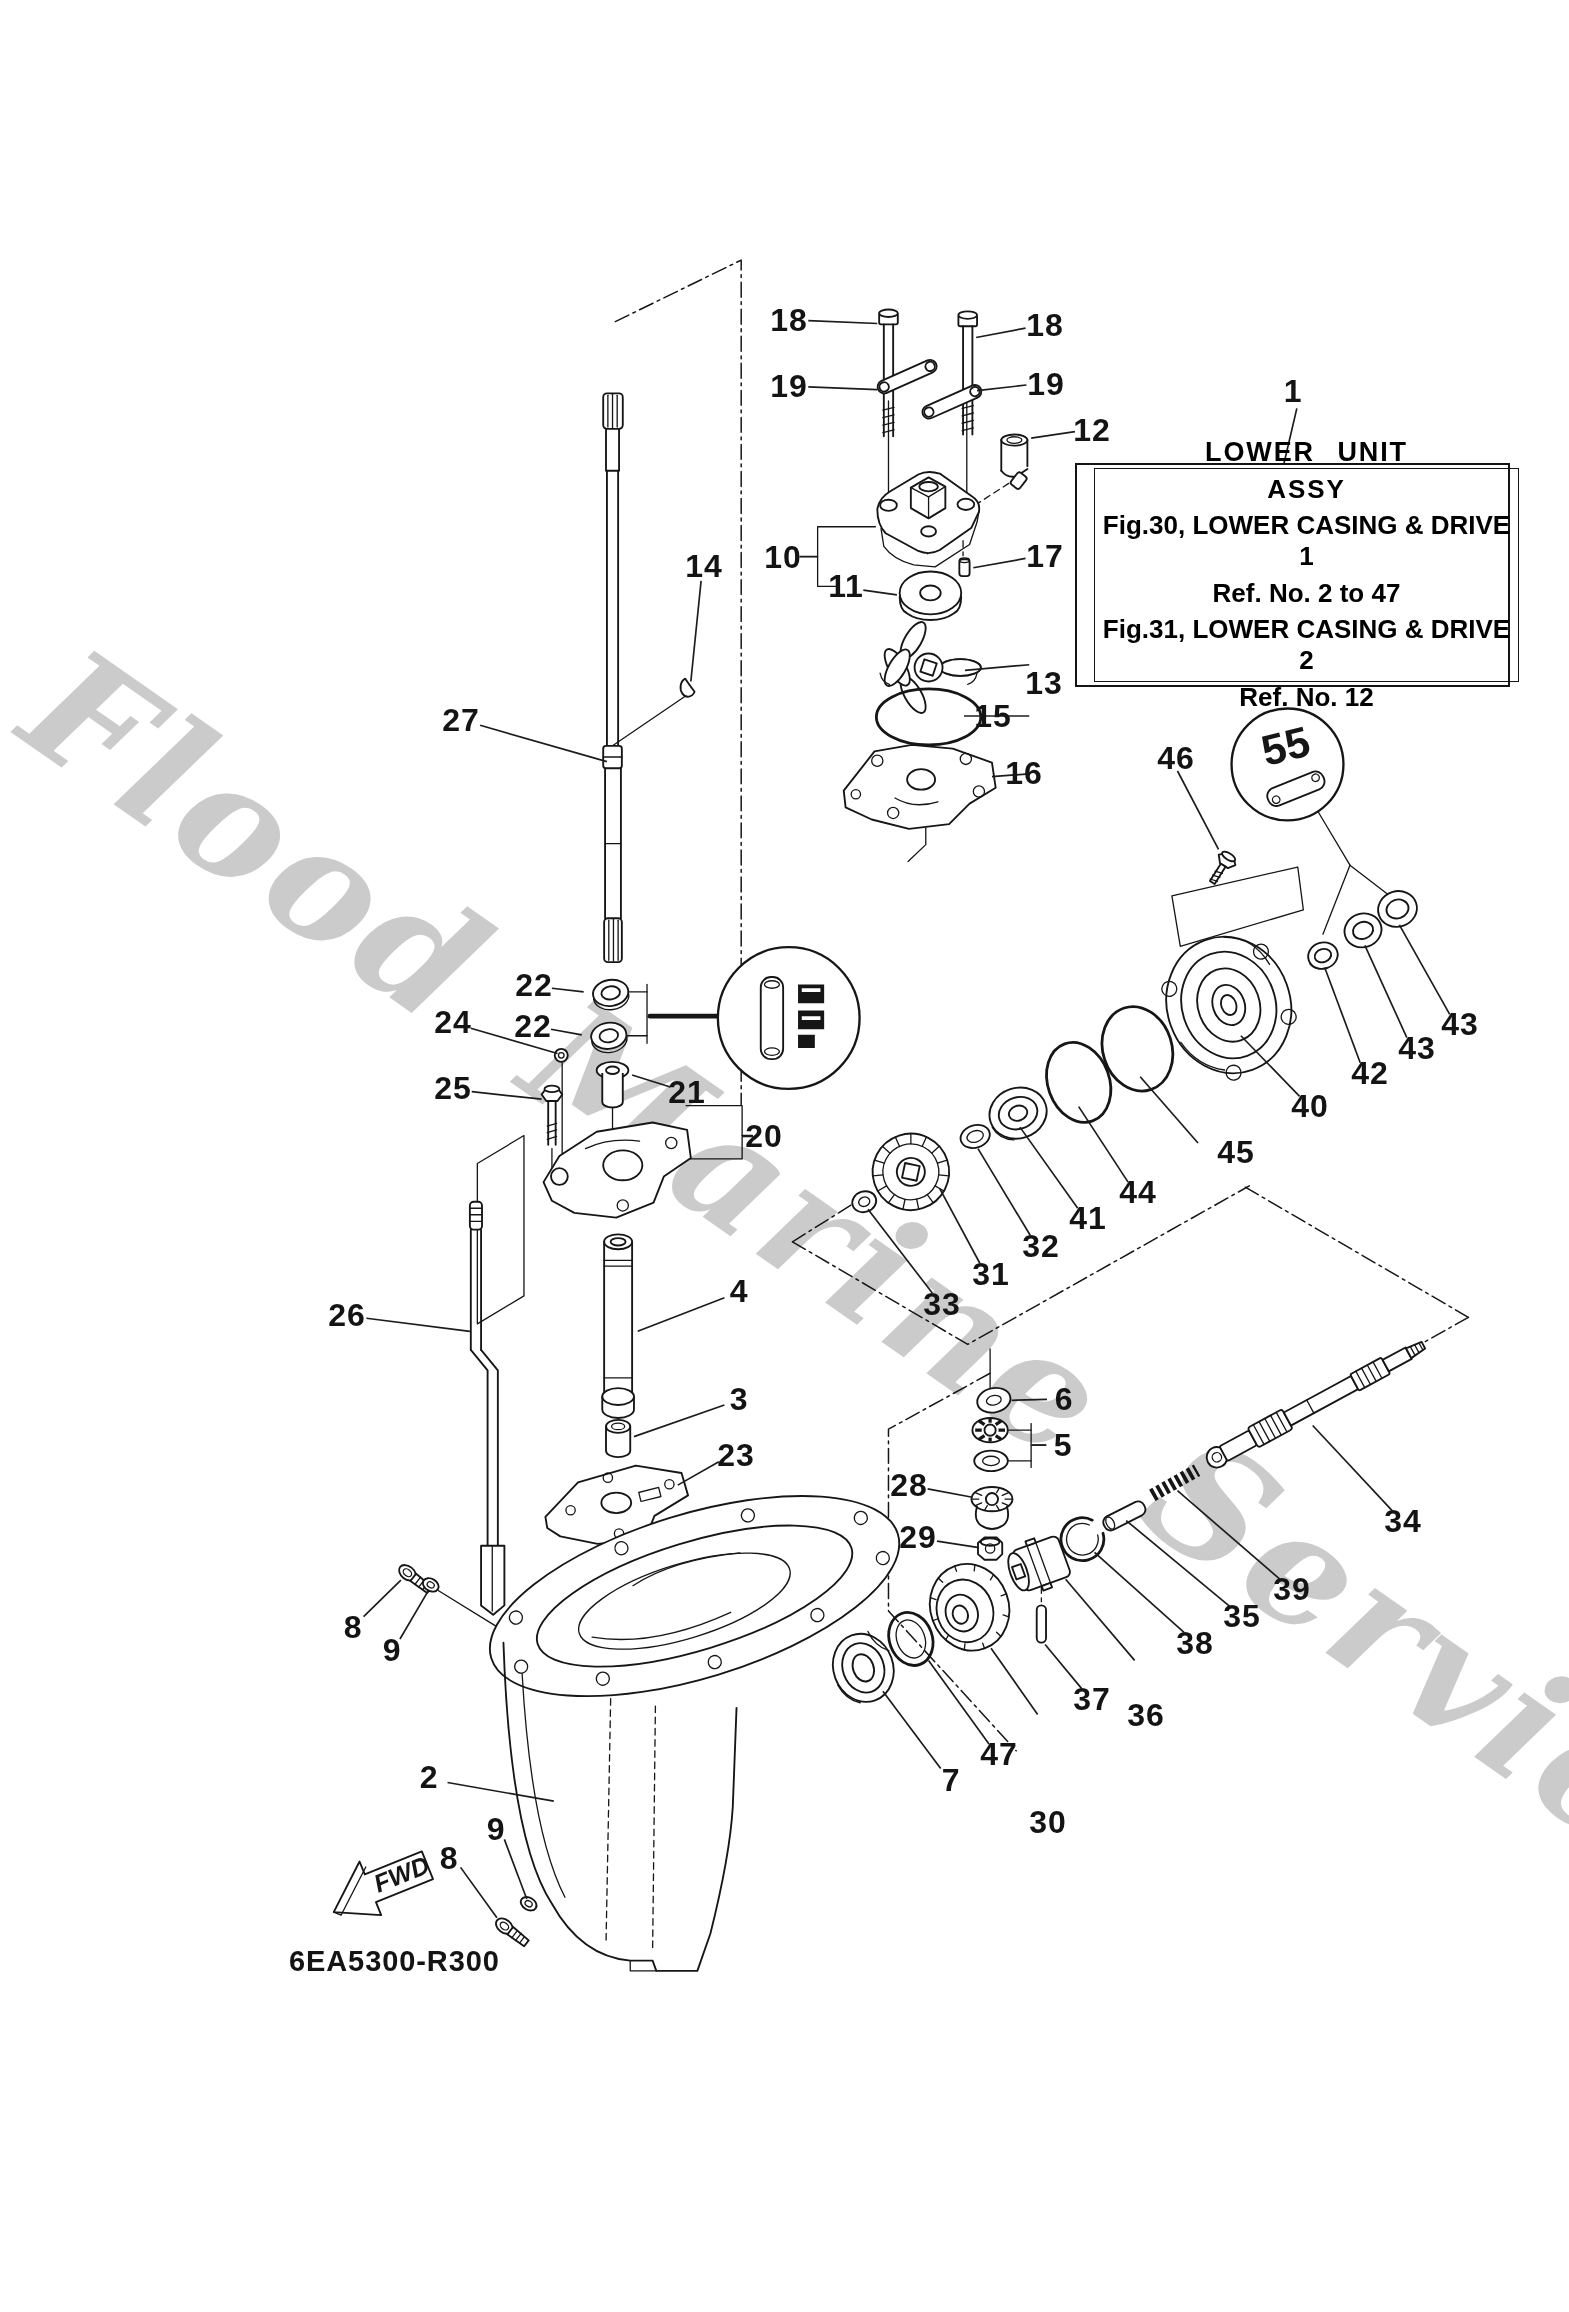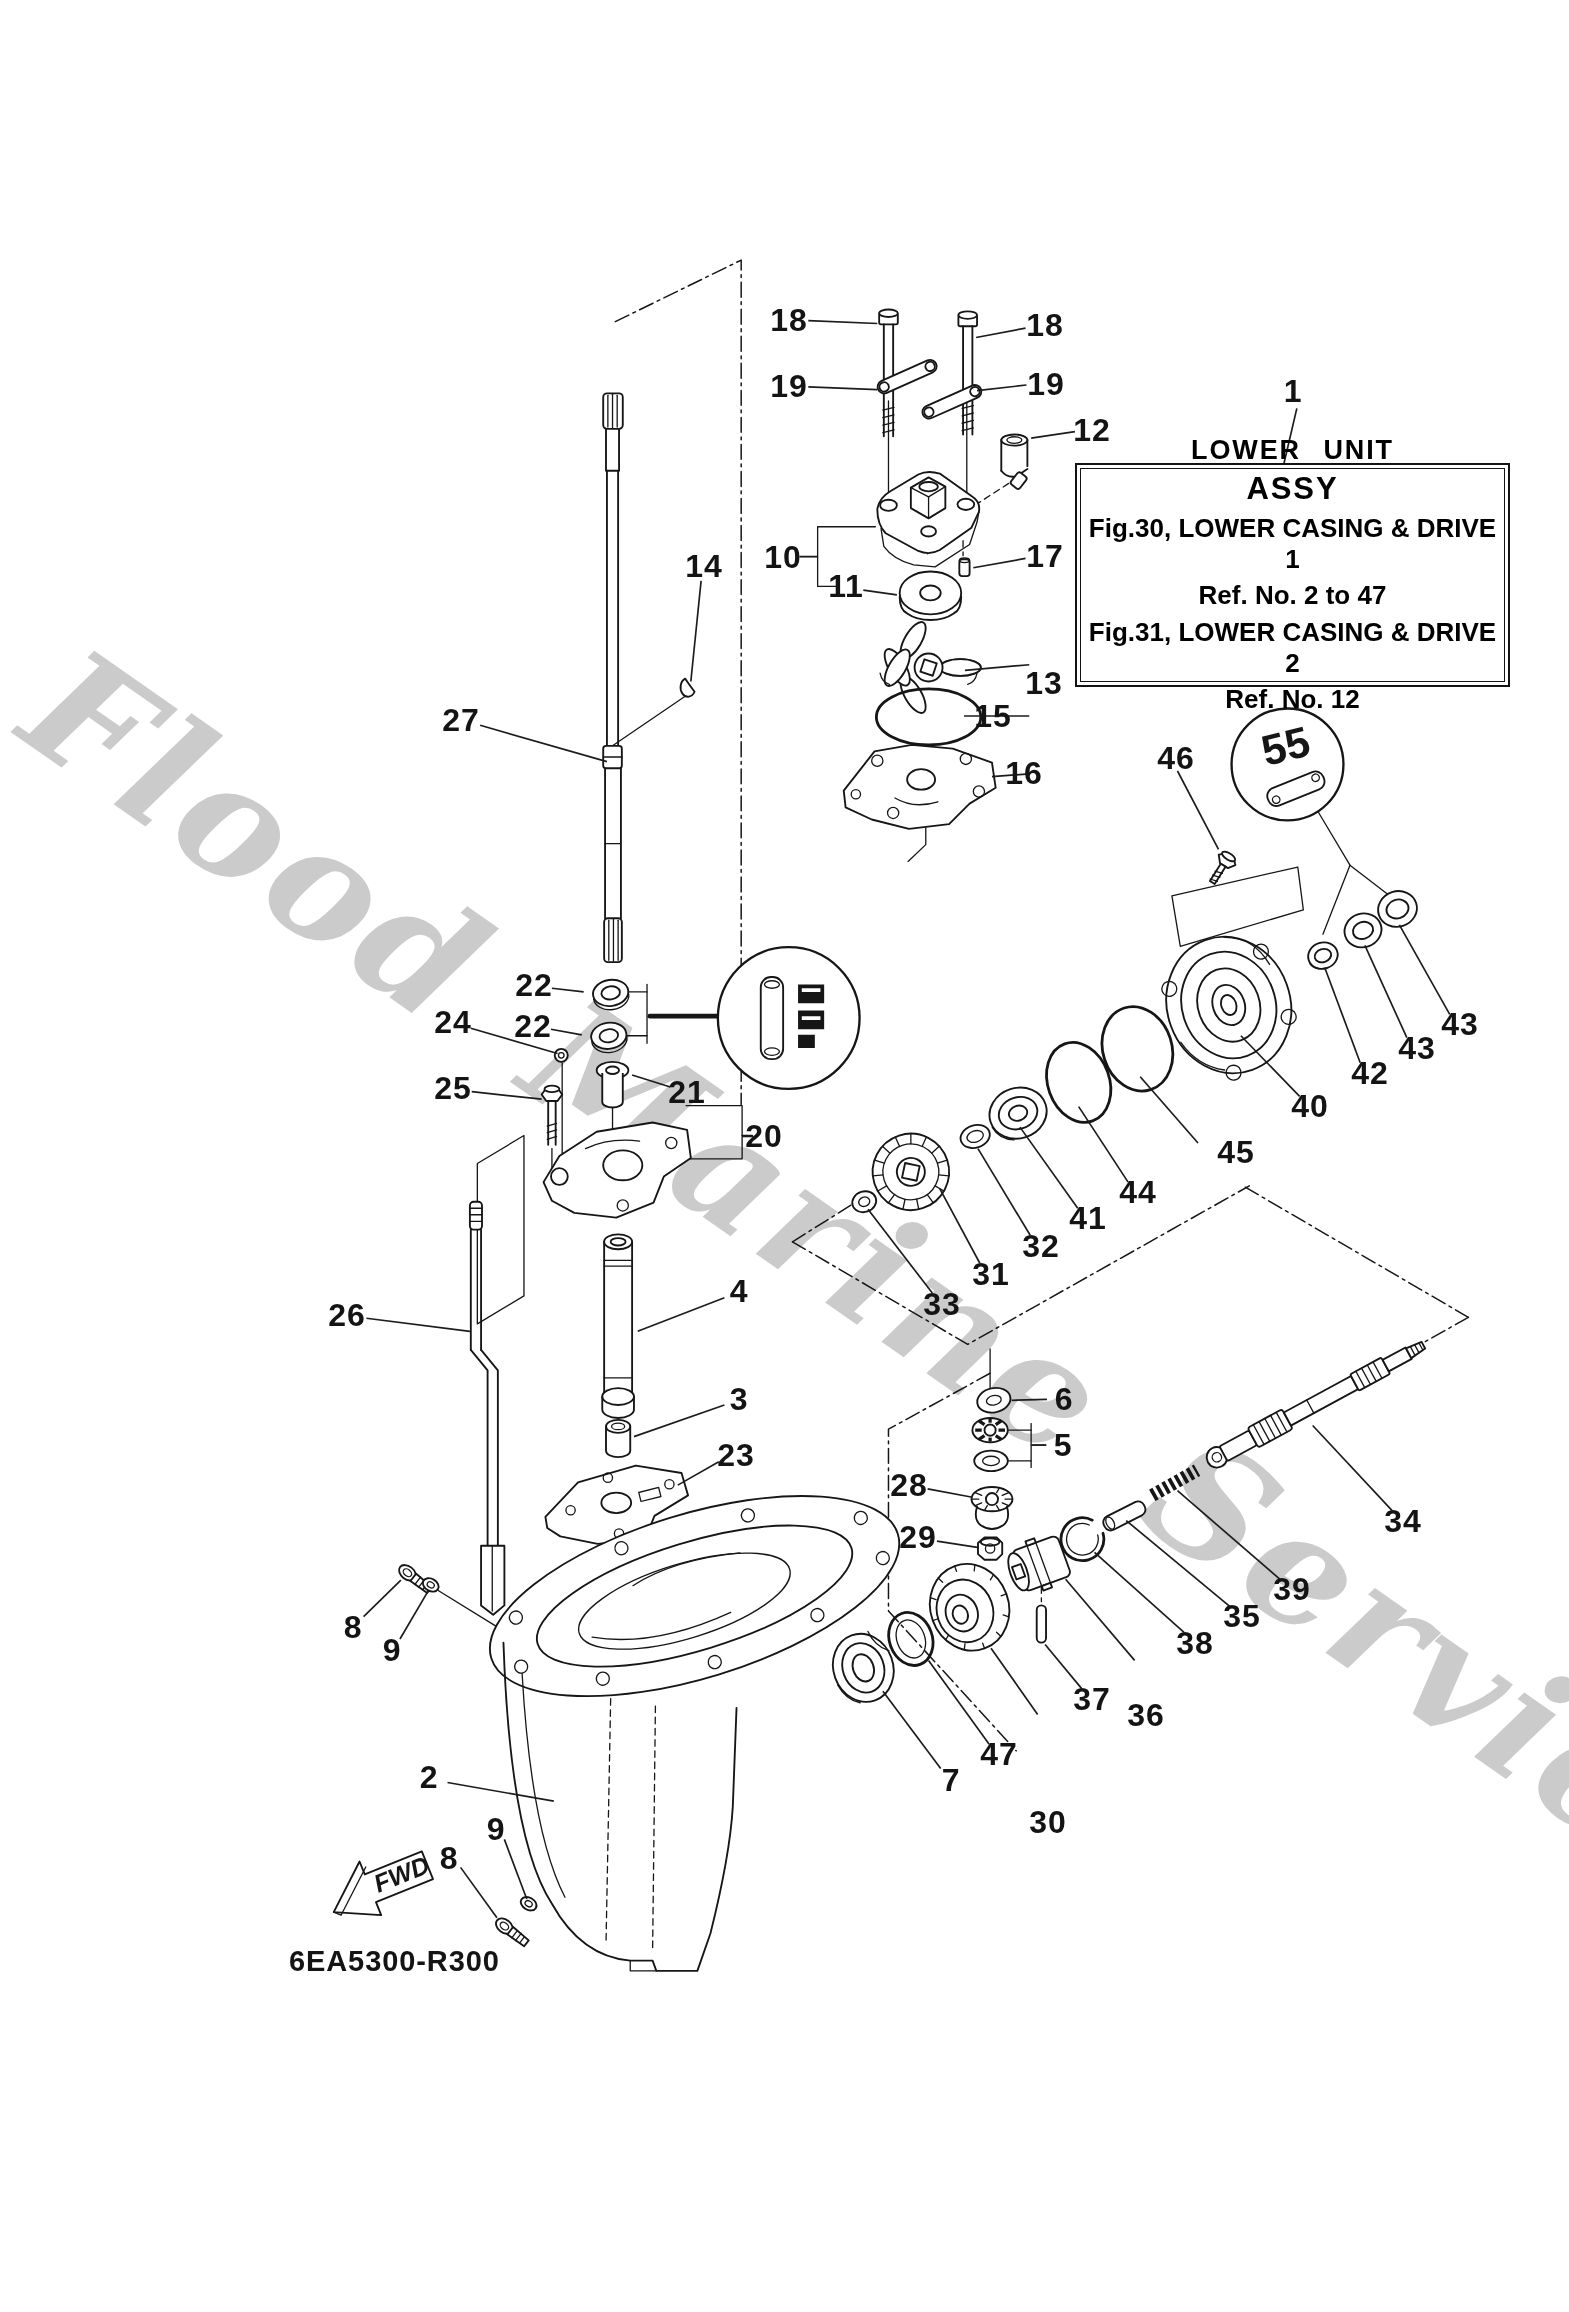--- a/index.html
+++ b/index.html
@@ -17,23 +17,23 @@
            color:#141414;letter-spacing:0.9px;white-space:nowrap;}
   #watermark{position:absolute;left:45px;top:597px;width:2144px;
              transform:rotate(35deg);transform-origin:0 50%;
              font-family:"DejaVu Serif",serif;font-style:italic;font-weight:bold;
              font-size:157px;color:#c7c7c7;letter-spacing:5.6px;word-spacing:32px;
              opacity:.92;pointer-events:none;}
   #infobox{position:absolute;left:1075px;top:463px;width:435px;height:224px;
            border:2.8px solid #141414;background:#fff;box-sizing:border-box;padding:2.8px;}
   #infobox .inner{border:1.4px solid #141414;width:100%;height:100%;box-sizing:border-box;
            display:flex;flex-direction:column;justify-content:center;align-items:center;
-           text-align:center;gap:5.6px;}
+           text-align:center;gap:5.6px;margin-left:14px;}
   .ib1{font-size:27px;font-weight:bold;letter-spacing:1.9px;word-spacing:13px;}
-  .ib2{font-size:31px;font-weight:bold;letter-spacing:1.9px;}
+  .ib2{font-size:26px;font-weight:bold;letter-spacing:1.9px;}
   .ib3{font-size:26px;font-weight:bold;}
   #code{position:absolute;left:289px;top:1945px;font-size:29px;font-weight:bold;
         letter-spacing:0.9px;color:#141414;}
 </style>
 </head>
 <body>
 
 <div id="page">
 
   <div id="watermark">Flood Marine Services</div>

